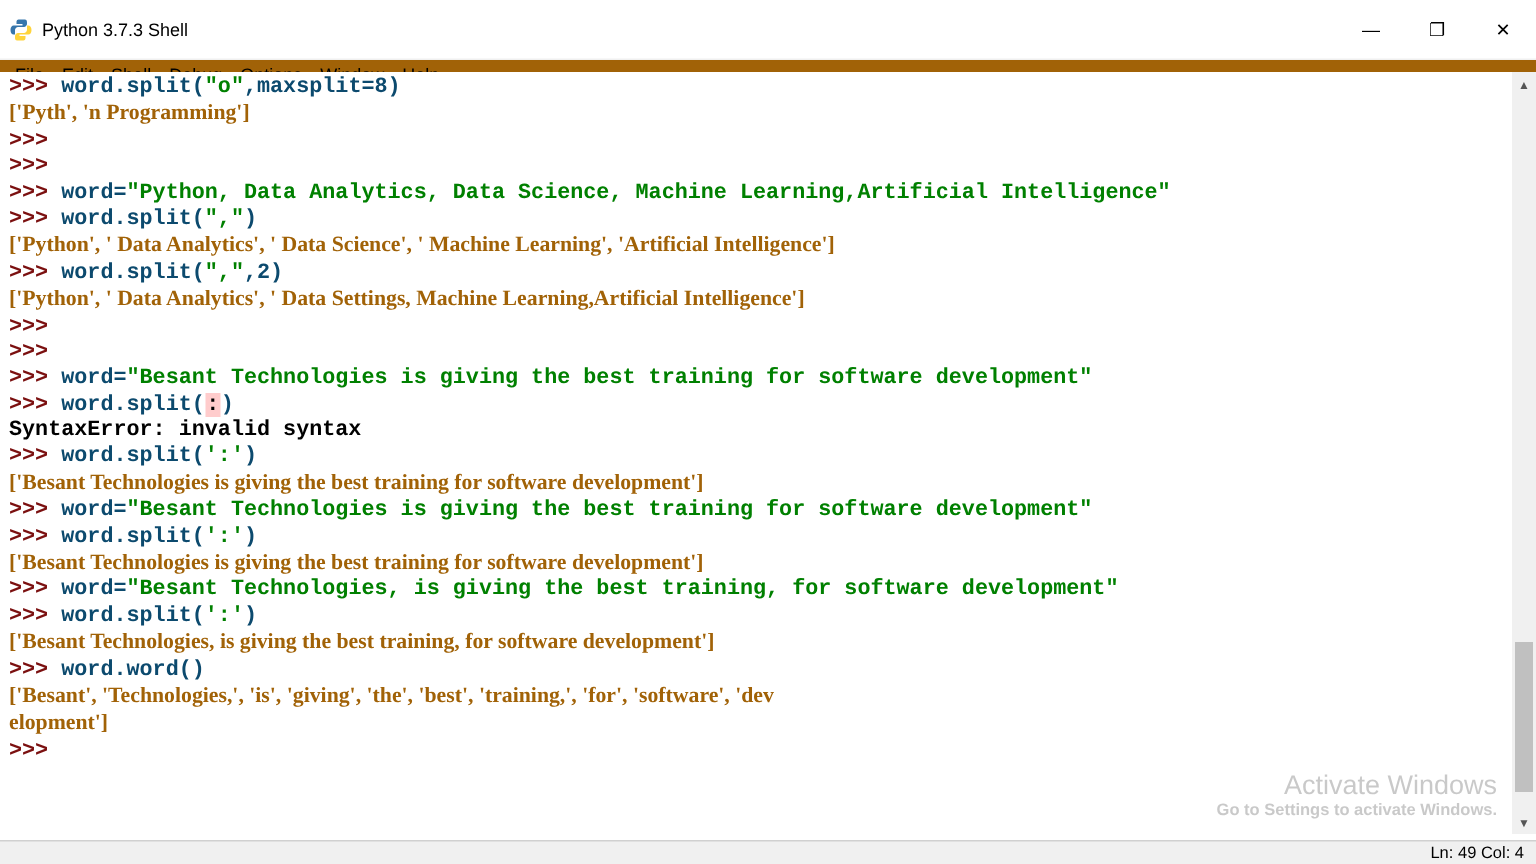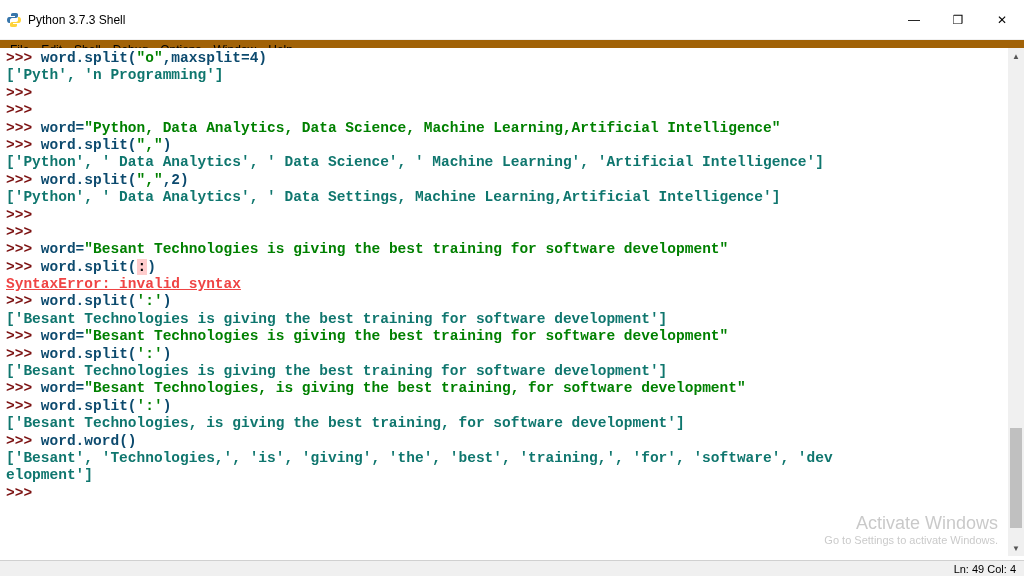--- a/index.html
+++ b/index.html
@@ -76,33 +76,33 @@
     border-top: 1px solid #d0d0d0;
     background: #f0f0f0;
     display: flex; align-items: center;
     font-size: 11px;
     padding: 0 8px;
   }
   .statusbar .spacer { flex: 1; }
   .prompt { color: #7b1010; }
   .code { color: #0c4a6e; }
   .string { color: #008000; }
-  .output { color: #0f766e; }
-  .error { color: #ef4444; text-decoration: underline; }
+  .output { color: #a16207; font-family: Liberation Serif, serif; }
+  .error { color: #000000; }
   .highlight { background: #ffcccc; color: #000; padding: 0 1px; }
   .watermark {
     position: absolute;
     right: 26px; bottom: 30px;
     text-align: right;
     color: rgba(100,100,100,0.35);
     font-family: "Segoe UI", sans-serif;
     pointer-events: none;
   }
   .watermark .wm-title { font-size: 18px; font-weight: 400; }
-  .watermark .wm-sub { font-size: 11px; }
+  .watermark .wm-sub { font-size: 11px; font-weight: bold; }
 </style>
 </head>
 <body>
 
 <div class="titlebar">
   <span class="app-icon">
     <svg width="16" height="16" viewBox="0 0 16 16">
         <path d="M7 1c-2 0-2 1-2 2v1h4v1H3c-1 0-2 1-2 3s1 3 2 3h1V8c0-1 1-2 2-2h4c1 0 2-1 2-2V3c0-1 0-2-2-2H7z" fill="#3776ab"></path>
         <path d="M9 15c2 0 2-1 2-2v-1H7v-1h6c1 0 2-1 2-3s-1-3-2-3h-1v3c0 1-1 2-2 2H6c-1 0-2 1-2 2v1c0 1 0 2 2 2h3z" fill="#ffd43b"></path>
       </svg>
@@ -118,21 +118,21 @@
 <div class="menubar">
   <span class="menu-item"><u>F</u><span></span>ile</span>
   <span class="menu-item"><u>E</u>dit</span>
   <span class="menu-item">She<u>l</u>l</span>
   <span class="menu-item"><u>D</u>ebug</span>
   <span class="menu-item"><u>O</u>ptions</span>
   <span class="menu-item"><u>W</u>indow</span>
   <span class="menu-item"><u>H</u>elp</span>
 </div>
 
-<div class="content"><span class="prompt">&gt;&gt;&gt; </span><span class="code">word.split(</span><span class="string">"o"</span><span class="code">,maxsplit=4)</span>
+<div class="content"><span class="prompt">&gt;&gt;&gt; </span><span class="code">word.split(</span><span class="string">"o"</span><span class="code">,maxsplit=8)</span>
 <span class="output">['Pyth', 'n Programming']</span>
 <span class="prompt">&gt;&gt;&gt;</span>
 <span class="prompt">&gt;&gt;&gt;</span>
 <span class="prompt">&gt;&gt;&gt; </span><span class="code">word=</span><span class="string">"Python, Data Analytics, Data Science, Machine Learning,Artificial Intelligence"</span>
 <span class="prompt">&gt;&gt;&gt; </span><span class="code">word.split(</span><span class="string">","</span><span class="code">)</span>
 <span class="output">['Python', ' Data Analytics', ' Data Science', ' Machine Learning', 'Artificial Intelligence']</span>
 <span class="prompt">&gt;&gt;&gt; </span><span class="code">word.split(</span><span class="string">","</span><span class="code">,2)</span>
 <span class="output">['Python', ' Data Analytics', ' Data Settings, Machine Learning,Artificial Intelligence']</span>
 <span class="prompt">&gt;&gt;&gt;</span>
 <span class="prompt">&gt;&gt;&gt;</span>

